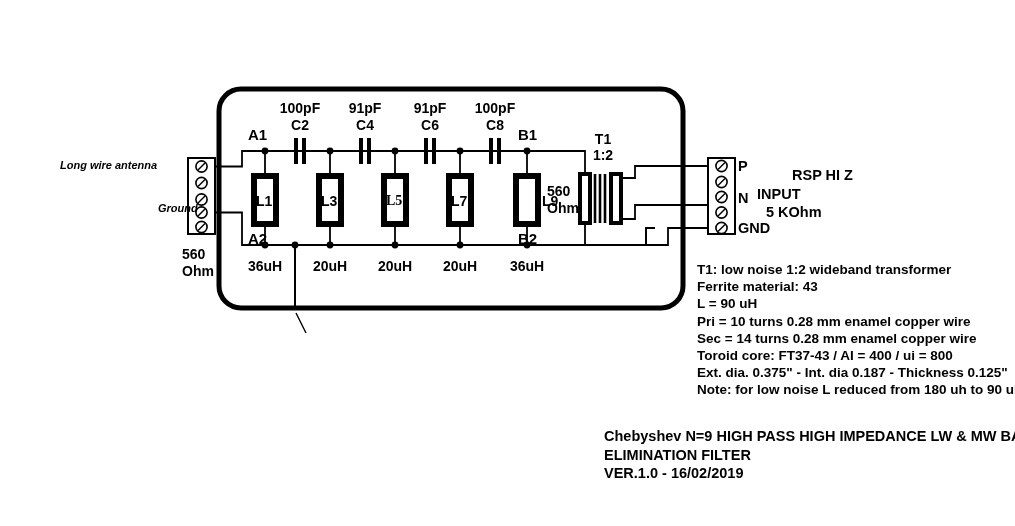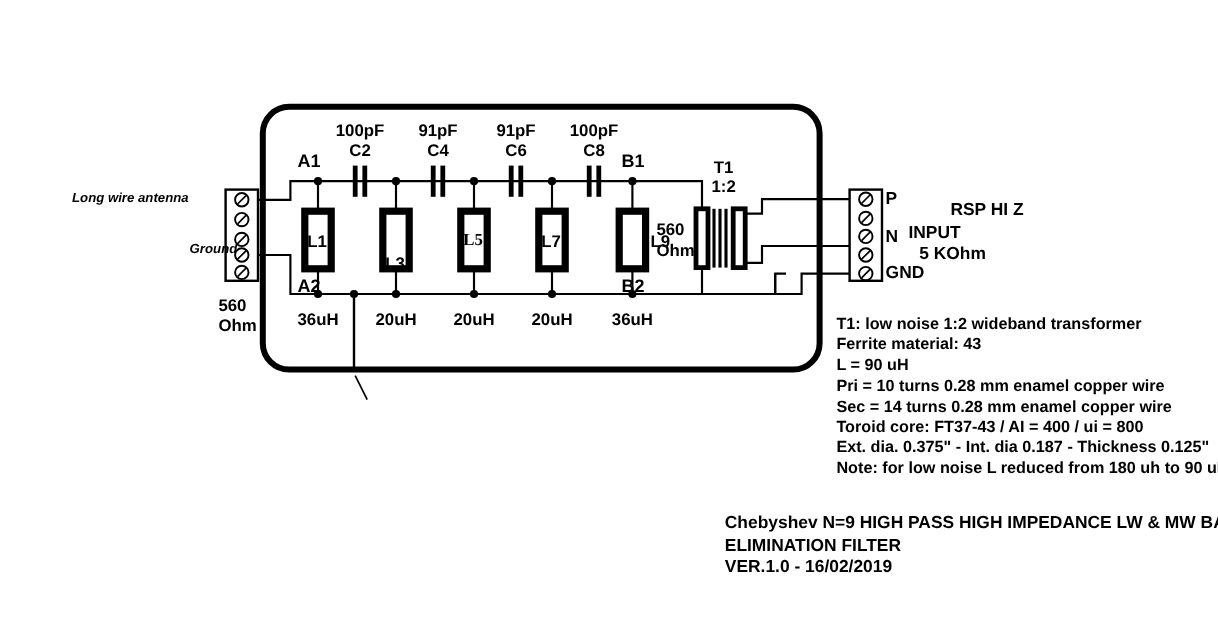--- a/index.html
+++ b/index.html
@@ -264,21 +264,21 @@
   <div class="cap-lbl" style="left:335px; top:100px;">91pF</div>
   <div class="cap-lbl" style="left:335px; top:117px;">C4</div>
 
   <div class="cap-lbl" style="left:400px; top:100px;">91pF</div>
   <div class="cap-lbl" style="left:400px; top:117px;">C6</div>
 
   <div class="cap-lbl" style="left:465px; top:100px;">100pF</div>
   <div class="cap-lbl" style="left:465px; top:117px;">C8</div>
 
   <div class="ind-name" style="left:256px; top:193px;">L1</div>
-  <div class="ind-name" style="left:321px; top:193px;margin-top:18px;">L3</div>
+  <div class="ind-name" style="left:321px; top:193px;">L3</div>
   <div class="ind-name" style="left:386px; top:193px;font-family:Liberation Serif, serif;">L5</div>
   <div class="ind-name" style="left:451px; top:193px;">L7</div>
   <div class="ind-name" style="left:518px; top:193px;margin-left:24px;">L9</div>
 
   <div class="ind-lbl" style="left:237px; top:258px;">36uH</div>
   <div class="ind-lbl" style="left:302px; top:258px;">20uH</div>
   <div class="ind-lbl" style="left:367px; top:258px;">20uH</div>
   <div class="ind-lbl" style="left:432px; top:258px;">20uH</div>
   <div class="ind-lbl" style="left:499px; top:258px;">36uH</div>
 

